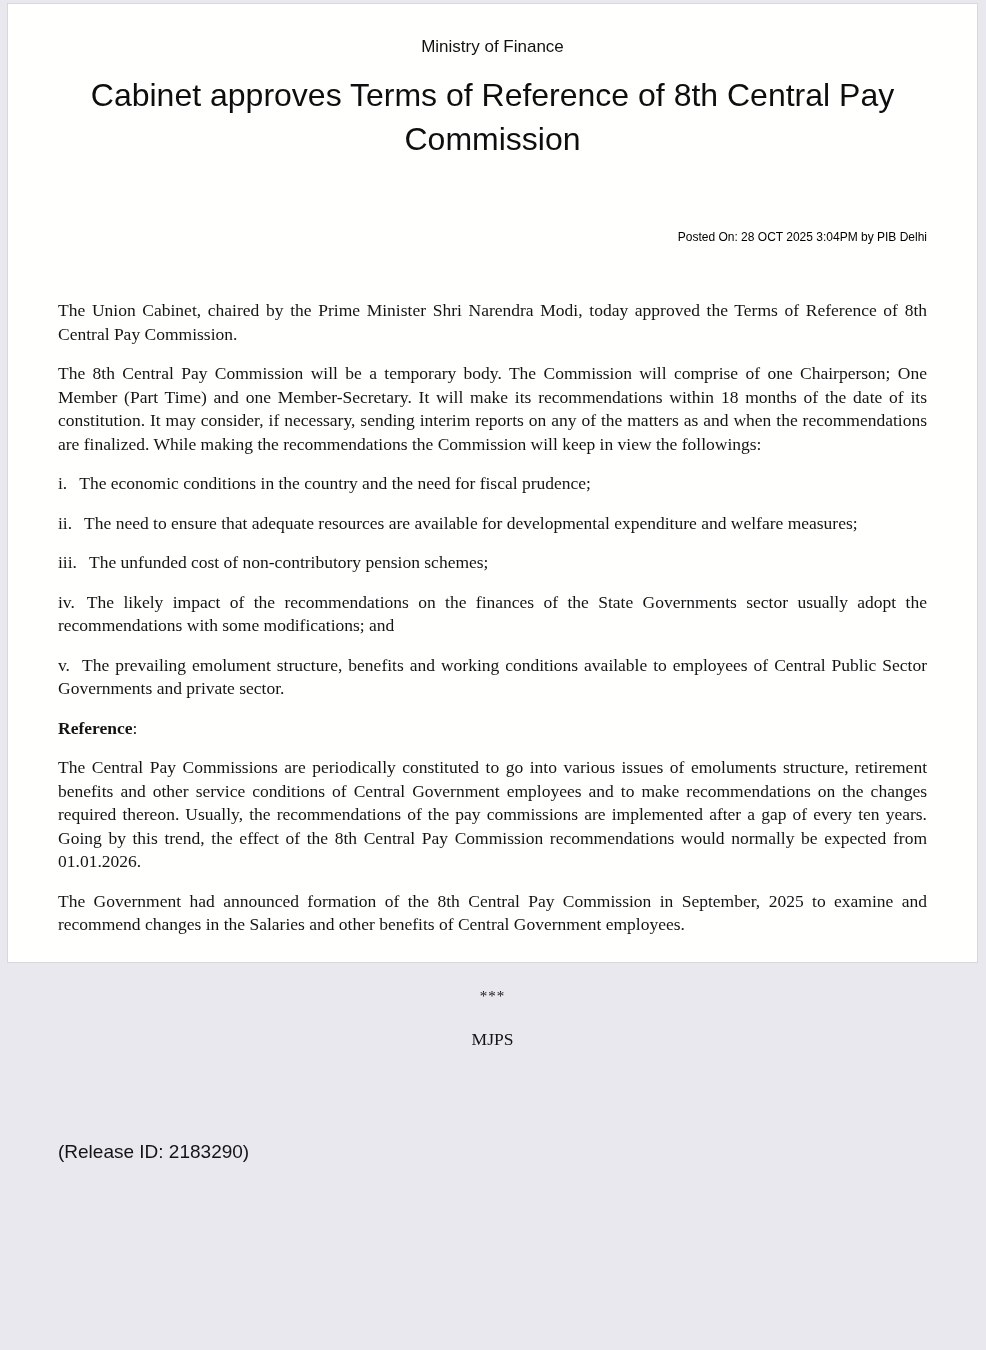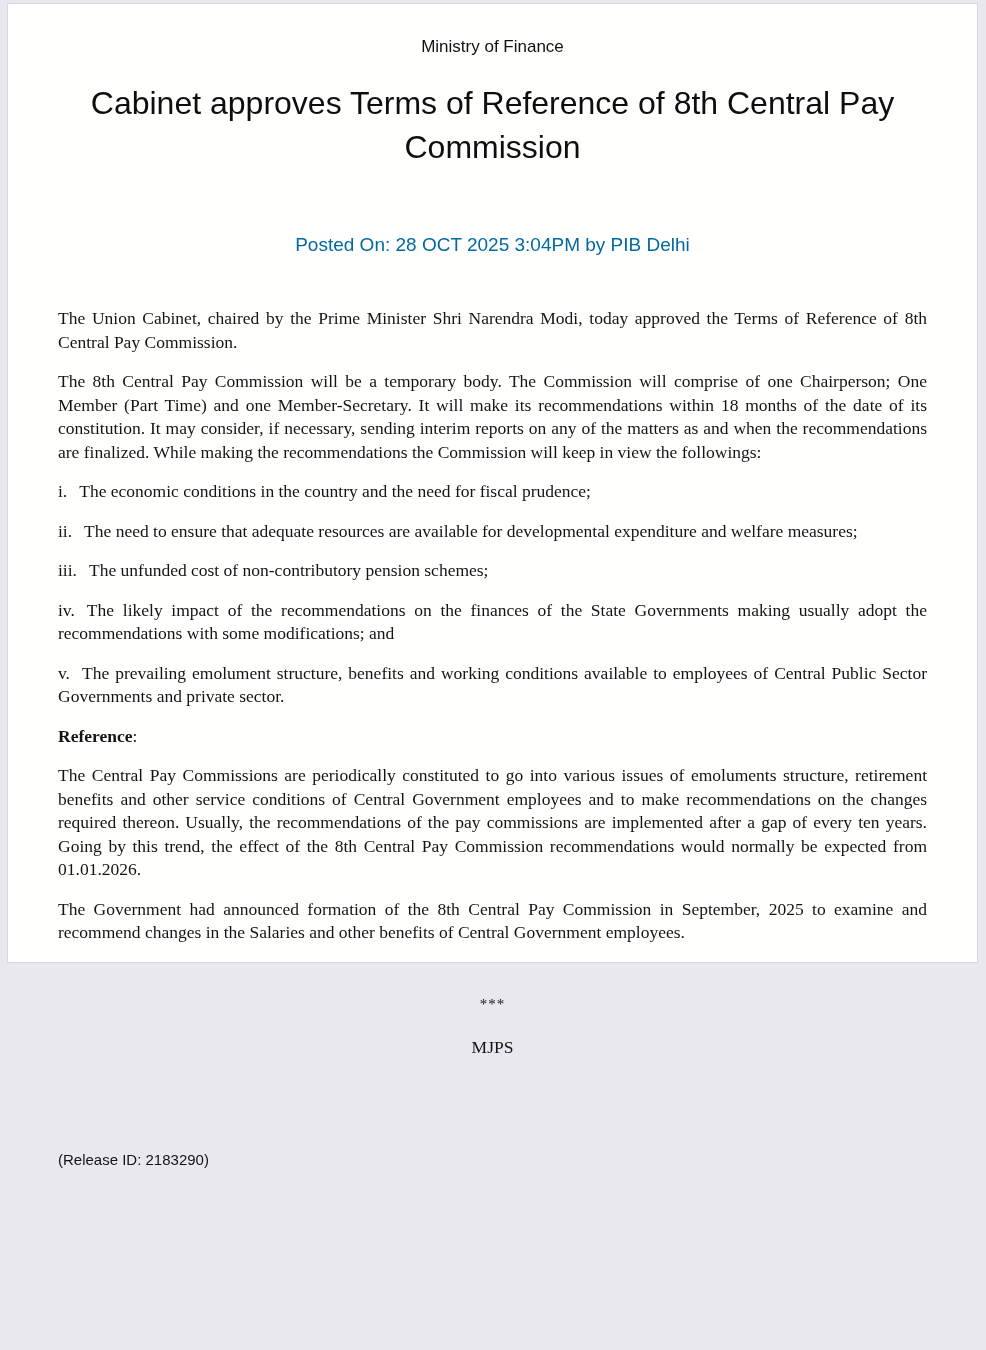--- a/index.html
+++ b/index.html
@@ -33,30 +33,30 @@
     font-size: 17px;
     line-height: 21px;
     color: #121212;
   }
   .title {
     text-align: center;
     font-family: "Liberation Sans", sans-serif;
     font-size: 32px;
     line-height: 44px;
     font-weight: 400;
-    margin-top: 24px;
+    margin-top: 16px;
     color: #0e0e0e;
   }
   .posted {
-    text-align: center;
+    text-align: right;
     font-family: "Liberation Sans", sans-serif;
-    font-size: 19px;
+    font-size: 12px;
     line-height: 20px;
     margin-top: 66px;
-    color: #0369a1;
+    color: #000000;
   }
   .content {
     margin-top: 52px;
     font-size: 17.5px;
     line-height: 23.5px;
     text-align: justify;
   }
   .content p {
     margin: 0 0 16px 0;
   }
@@ -75,21 +75,21 @@
     letter-spacing: 1px;
     margin: 48px 0 0 0;
   }
   .signoff {
     margin-top: 20px;
     font-size: 17.5px;
     text-align: center;
   }
   .release {
     font-family: "Liberation Sans", sans-serif;
-    font-size: 15px;
+    font-size: 19px;
     margin-top: 88px;
     text-align: left;
   }
 </style>
 </head>
 <body>
 
 <div class="page">
 
   <div class="ministry">Ministry of Finance</div>
@@ -103,21 +103,21 @@
     <p>The Union Cabinet, chaired by the Prime Minister Shri Narendra Modi, today approved the Terms of Reference of 8th Central Pay Commission.</p>
 
     <p>The 8th Central Pay Commission will be a temporary body. The Commission will comprise of one Chairperson; One Member (Part Time) and one Member-Secretary.  It will make its recommendations within 18 months of the date of its constitution. It may consider, if necessary, sending interim reports on any of the matters as and when the recommendations are finalized. While making the recommendations the Commission will keep in view the followings:</p>
 
     <p class="list-item first"><span class="marker">i.</span><span>The economic conditions in the country and the need for fiscal prudence;</span></p>
 
     <p class="list-item"><span class="marker">ii.</span><span>The need to ensure that adequate resources are available for developmental expenditure and welfare measures;</span></p>
 
     <p class="list-item"><span class="marker">iii.</span><span>The unfunded cost of non-contributory pension schemes;</span></p>
 
-    <p class="list-item"><span class="marker">iv.</span><span>The likely impact of the recommendations on the finances of the State Governments making usually adopt the recommendations with some modifications; and</span></p>
+    <p class="list-item"><span class="marker">iv.</span><span>The likely impact of the recommendations on the finances of the State Governments sector usually adopt the recommendations with some modifications; and</span></p>
 
     <p class="list-item"><span class="marker">v.</span><span>The prevailing emolument structure, benefits and working conditions available to employees of Central Public Sector Governments and private sector.</span></p>
 
     <p><span class="bg-heading">Reference</span><span>:</span></p>
 
     <p>The Central Pay Commissions are periodically constituted to go into various issues of emoluments structure, retirement benefits and other service conditions of Central Government employees and to make recommendations on the changes required thereon. Usually, the recommendations of the pay commissions are implemented after a gap of every ten years. Going by this trend, the effect of the 8th Central Pay Commission recommendations would normally be expected from 01.01.2026.</p>
 
     <p>The Government had announced formation of the 8th Central Pay Commission in September, 2025 to examine and recommend changes in the Salaries and other benefits of Central Government employees.</p>
 
     <div class="stars">***</div>

